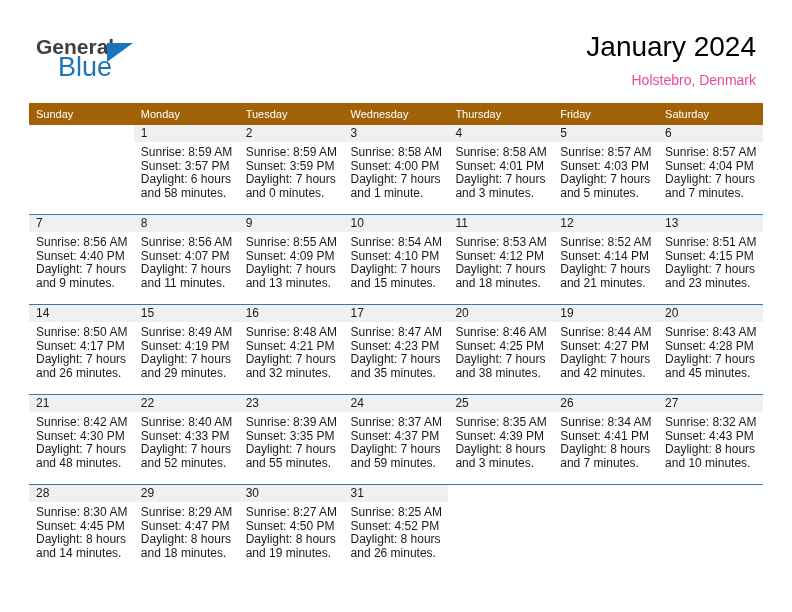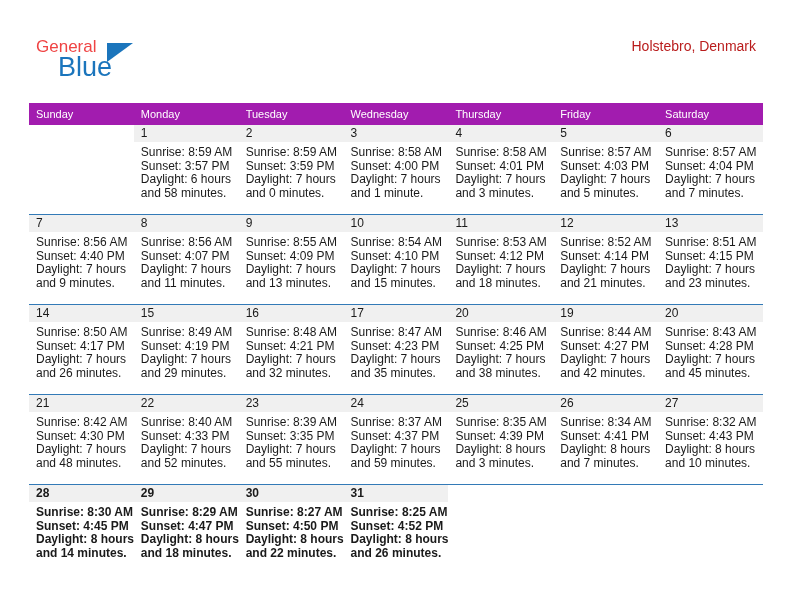--- a/index.html
+++ b/index.html
@@ -33,25 +33,26 @@
     position: absolute;
     left: 36px;
     top: 36px;
     width: 120px;
     height: 48px;
   }
   .logo-general {
     position: absolute;
     left: 0;
     top: 0;
-    font-size: 17px;
+    font-size: 21px;
     line-height: 22px;
-    color: #ef4444;
+    color: #404040;
     letter-spacing: 0px;
     white-space: nowrap;
+    font-weight: bold;
   }
   .logo-blue {
     position: absolute;
     left: 22px;
     top: 20px;
     font-size: 27px;
     line-height: 22px;
     color: #1b75bc;
     white-space: nowrap;
   }
@@ -75,54 +76,53 @@
     font-size: 28px;
     line-height: 34px;
     color: #000000;
     font-weight: normal;
     margin: 0;
     white-space: nowrap;
   }
   .cal-subtitle {
     font-size: 14px;
     line-height: 20px;
-    color: #b91c1c;
+    color: #ec4899;
     margin: 6px 0 0 0;
     white-space: nowrap;
   }
 
   
   .calendar {
     position: absolute;
     left: 29px;
     top: 103px;
     width: 734px;
     border-collapse: collapse;
     table-layout: fixed;
   }
   .calendar th {
-    background: #a21caf;
+    background: #a16207;
     color: #ffffff;
     font-size: 11px;
     font-weight: normal;
     text-align: left;
     padding: 5px 0 5px 7px;
     height: 12px;
     border: none;
   }
   .calendar td {
     vertical-align: top;
     padding: 0;
     border: none;
     border-bottom: 1px solid #337ab7;
     height: 89px;
   }
   .calendar tr.week:last-child td {
     border-bottom: none;
-    font-weight: bold;
   }
   .cell {
     height: 89px;
     position: relative;
     box-sizing: border-box;
   }
   .cell.filled .daynum-band {
     background: #f0f0f0;
   }
   .daynum-band {
@@ -153,20 +153,21 @@
 
   <div class="masthead">
 
     <div class="logo">
       <span class="logo-general">General</span>
       <span class="logo-triangle"></span>
       <span class="logo-blue">Blue</span>
     </div>
 
     <div class="title-block">
+      <h1 class="cal-title">January 2024</h1>
       <p class="cal-subtitle">Holstebro, Denmark</p>
     </div>
 
   </div>
 
   <table class="calendar">
     <thead>
       <tr id="weekday-row">
           <th>Sunday</th>
           <th>Monday</th>
@@ -512,21 +513,21 @@
               </div>
             </div>
           </td>
           <td>
             <div class="cell filled">
               <div class="daynum-band">30</div>
               <div class="cell-body">
                 <div>Sunrise: 8:27 AM</div>
                 <div>Sunset: 4:50 PM</div>
                 <div>Daylight: 8 hours</div>
-                <div>and 22 minutes.</div>
+                <div>and 19 minutes.</div>
               </div>
             </div>
           </td>
           <td>
             <div class="cell filled">
               <div class="daynum-band">31</div>
               <div class="cell-body">
                 <div>Sunrise: 8:25 AM</div>
                 <div>Sunset: 4:52 PM</div>
                 <div>Daylight: 8 hours</div>

